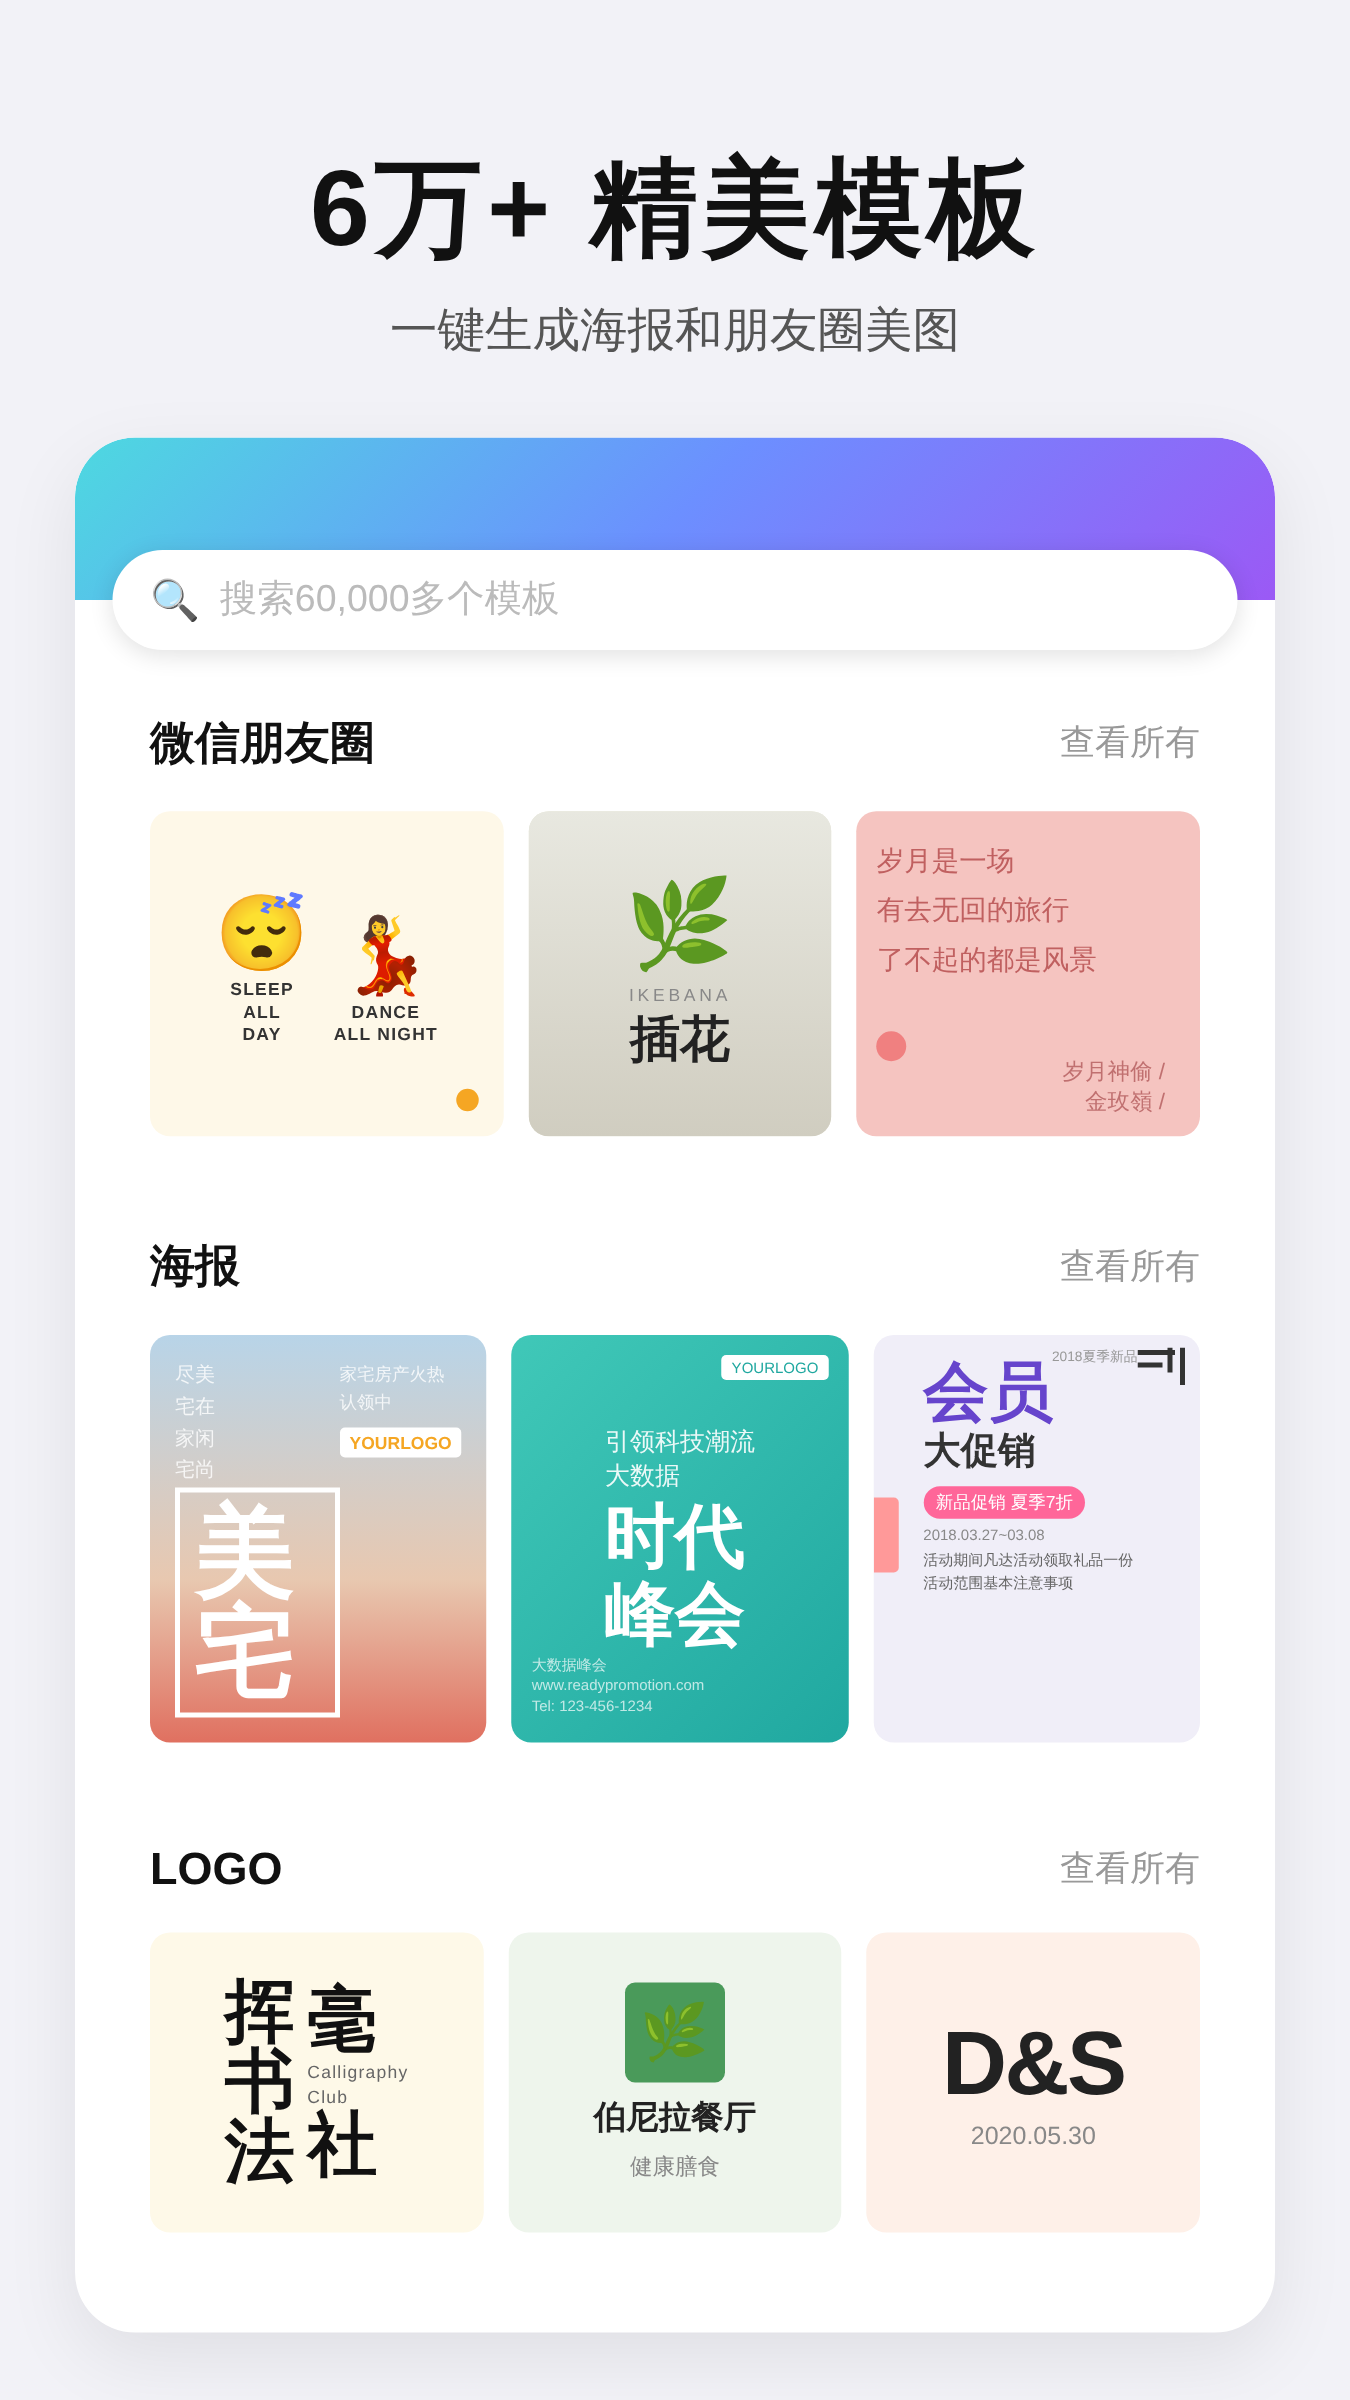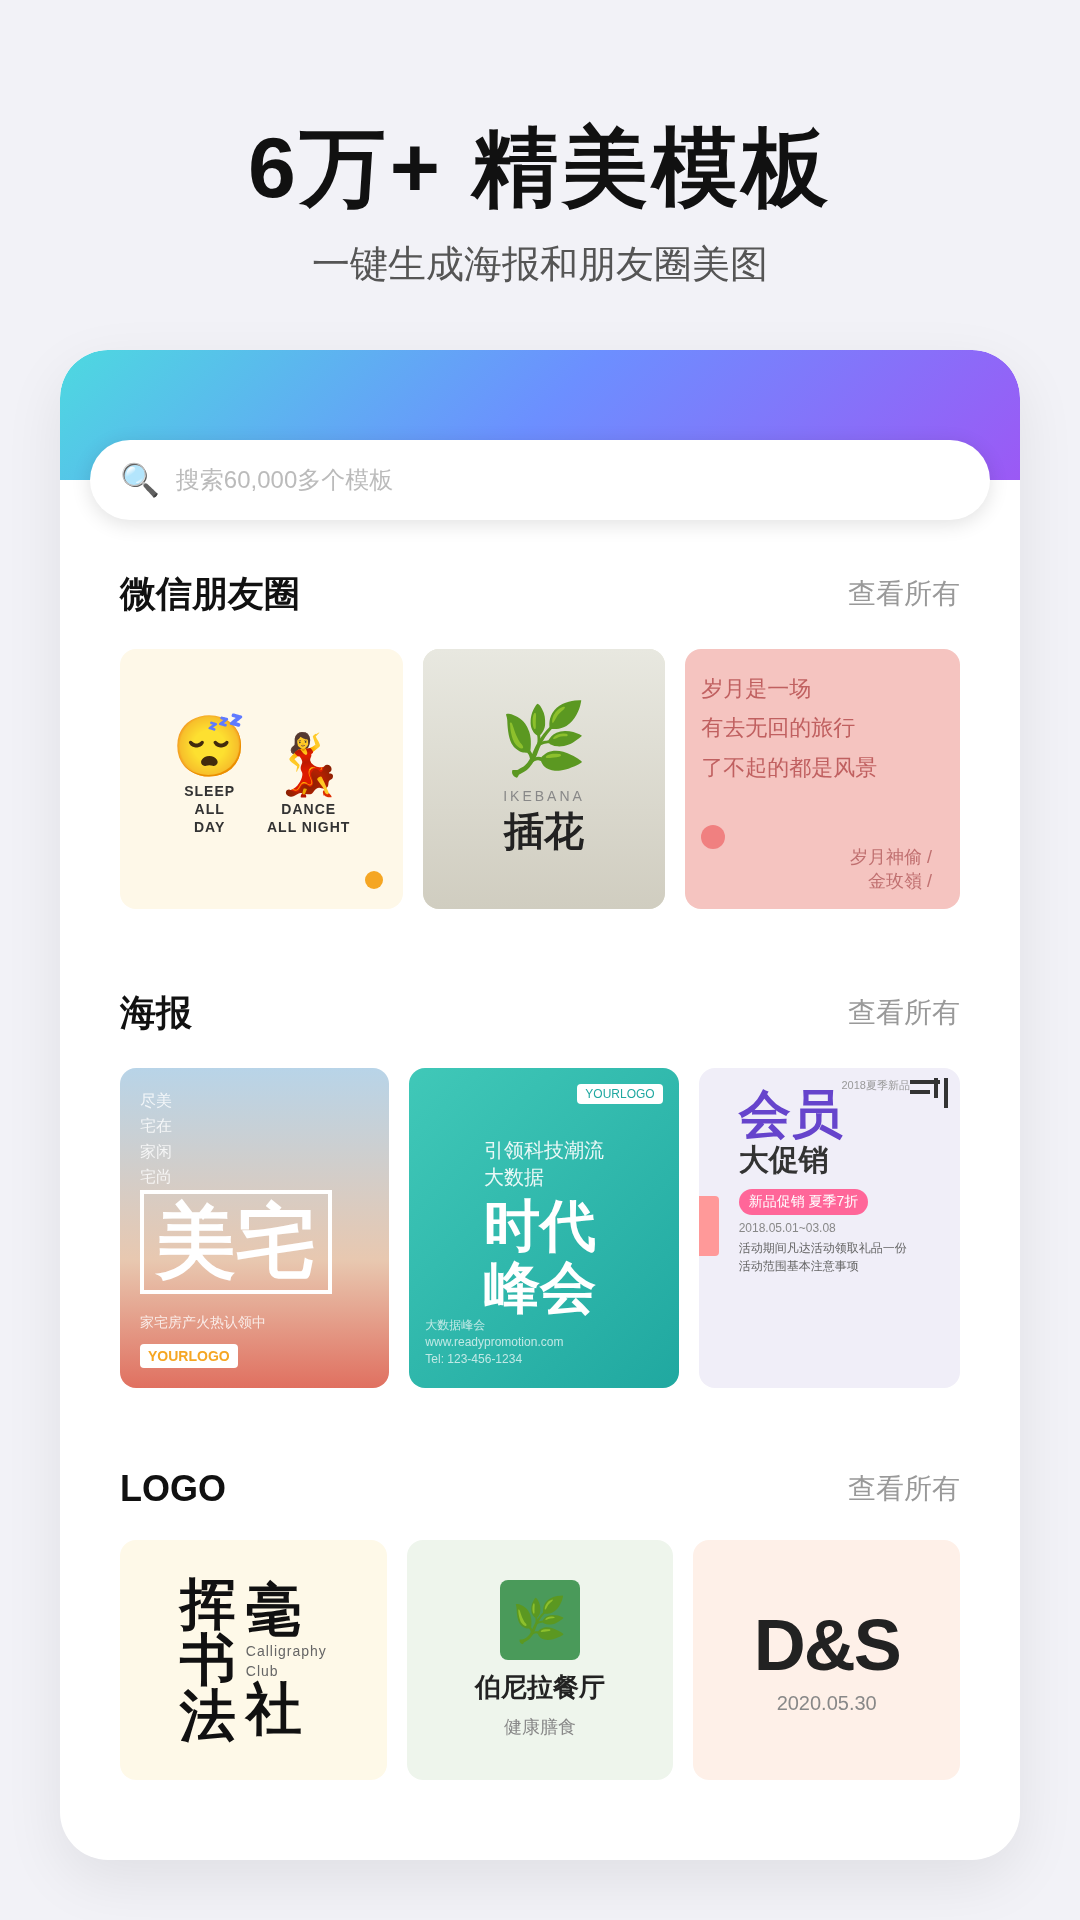--- a/index.html
+++ b/index.html
@@ -70,21 +70,21 @@
       box-shadow: 0 4px 20px rgba(0,0,0,0.12);
       position: relative;
       z-index: 2;
     }
     .search-icon-wrap {
       margin-right: 16px;
       color: #aaa;
       font-size: 32px;
     }
     .search-placeholder {
-      font-size: 24px;
+      font-size: 30px;
       color: #bbb;
     }
 
     
     .section {
       padding: 50px 60px 30px;
     }
     .section-header {
       display: flex;
       justify-content: space-between;
@@ -210,21 +210,21 @@
       border-radius: 50%;
       position: absolute;
       left: 16px; bottom: 60px;
     }
 
     
     .poster-card-1 {
       background: linear-gradient(180deg, #b8d4e8 0%, #e8c8b0 60%, #e07060 100%);
       min-height: 320px;
       display: flex;
-      flex-direction: column;
+      flex-direction: row;
       justify-content: space-between;
       padding: 20px;
       position: relative;
     }
     .poster-title-zh {
       font-size: 80px;
       font-weight: 900;
       color: #fff;
       line-height: 1;
       border: 4px solid #fff;
@@ -528,21 +528,21 @@
               <svg width="40" height="40" viewBox="0 0 40 40">
                 <line x1="0" y1="4" x2="30" y2="4" stroke="#333" stroke-width="4"></line>
                 <line x1="0" y1="14" x2="20" y2="14" stroke="#333" stroke-width="4"></line>
                 <line x1="36" y1="0" x2="36" y2="30" stroke="#333" stroke-width="4"></line>
                 <line x1="26" y1="0" x2="26" y2="20" stroke="#333" stroke-width="4"></line>
               </svg>
             </div>
             <div class="member-title">会员</div>
             <div class="member-subtitle">大促销</div>
             <div class="sale-badge">新品促销 夏季7折</div>
-            <div class="date-range">2018.05.01~03.08</div>
+            <div class="date-range">2018.03.27~03.08</div>
             <div class="promo-text">
               活动期间凡达活动领取礼品一份<br>活动范围基本注意事项
             </div>
           </div>
         </div>
       </div>
     </div>
 
     <div class="section">
       <div class="section-header">

